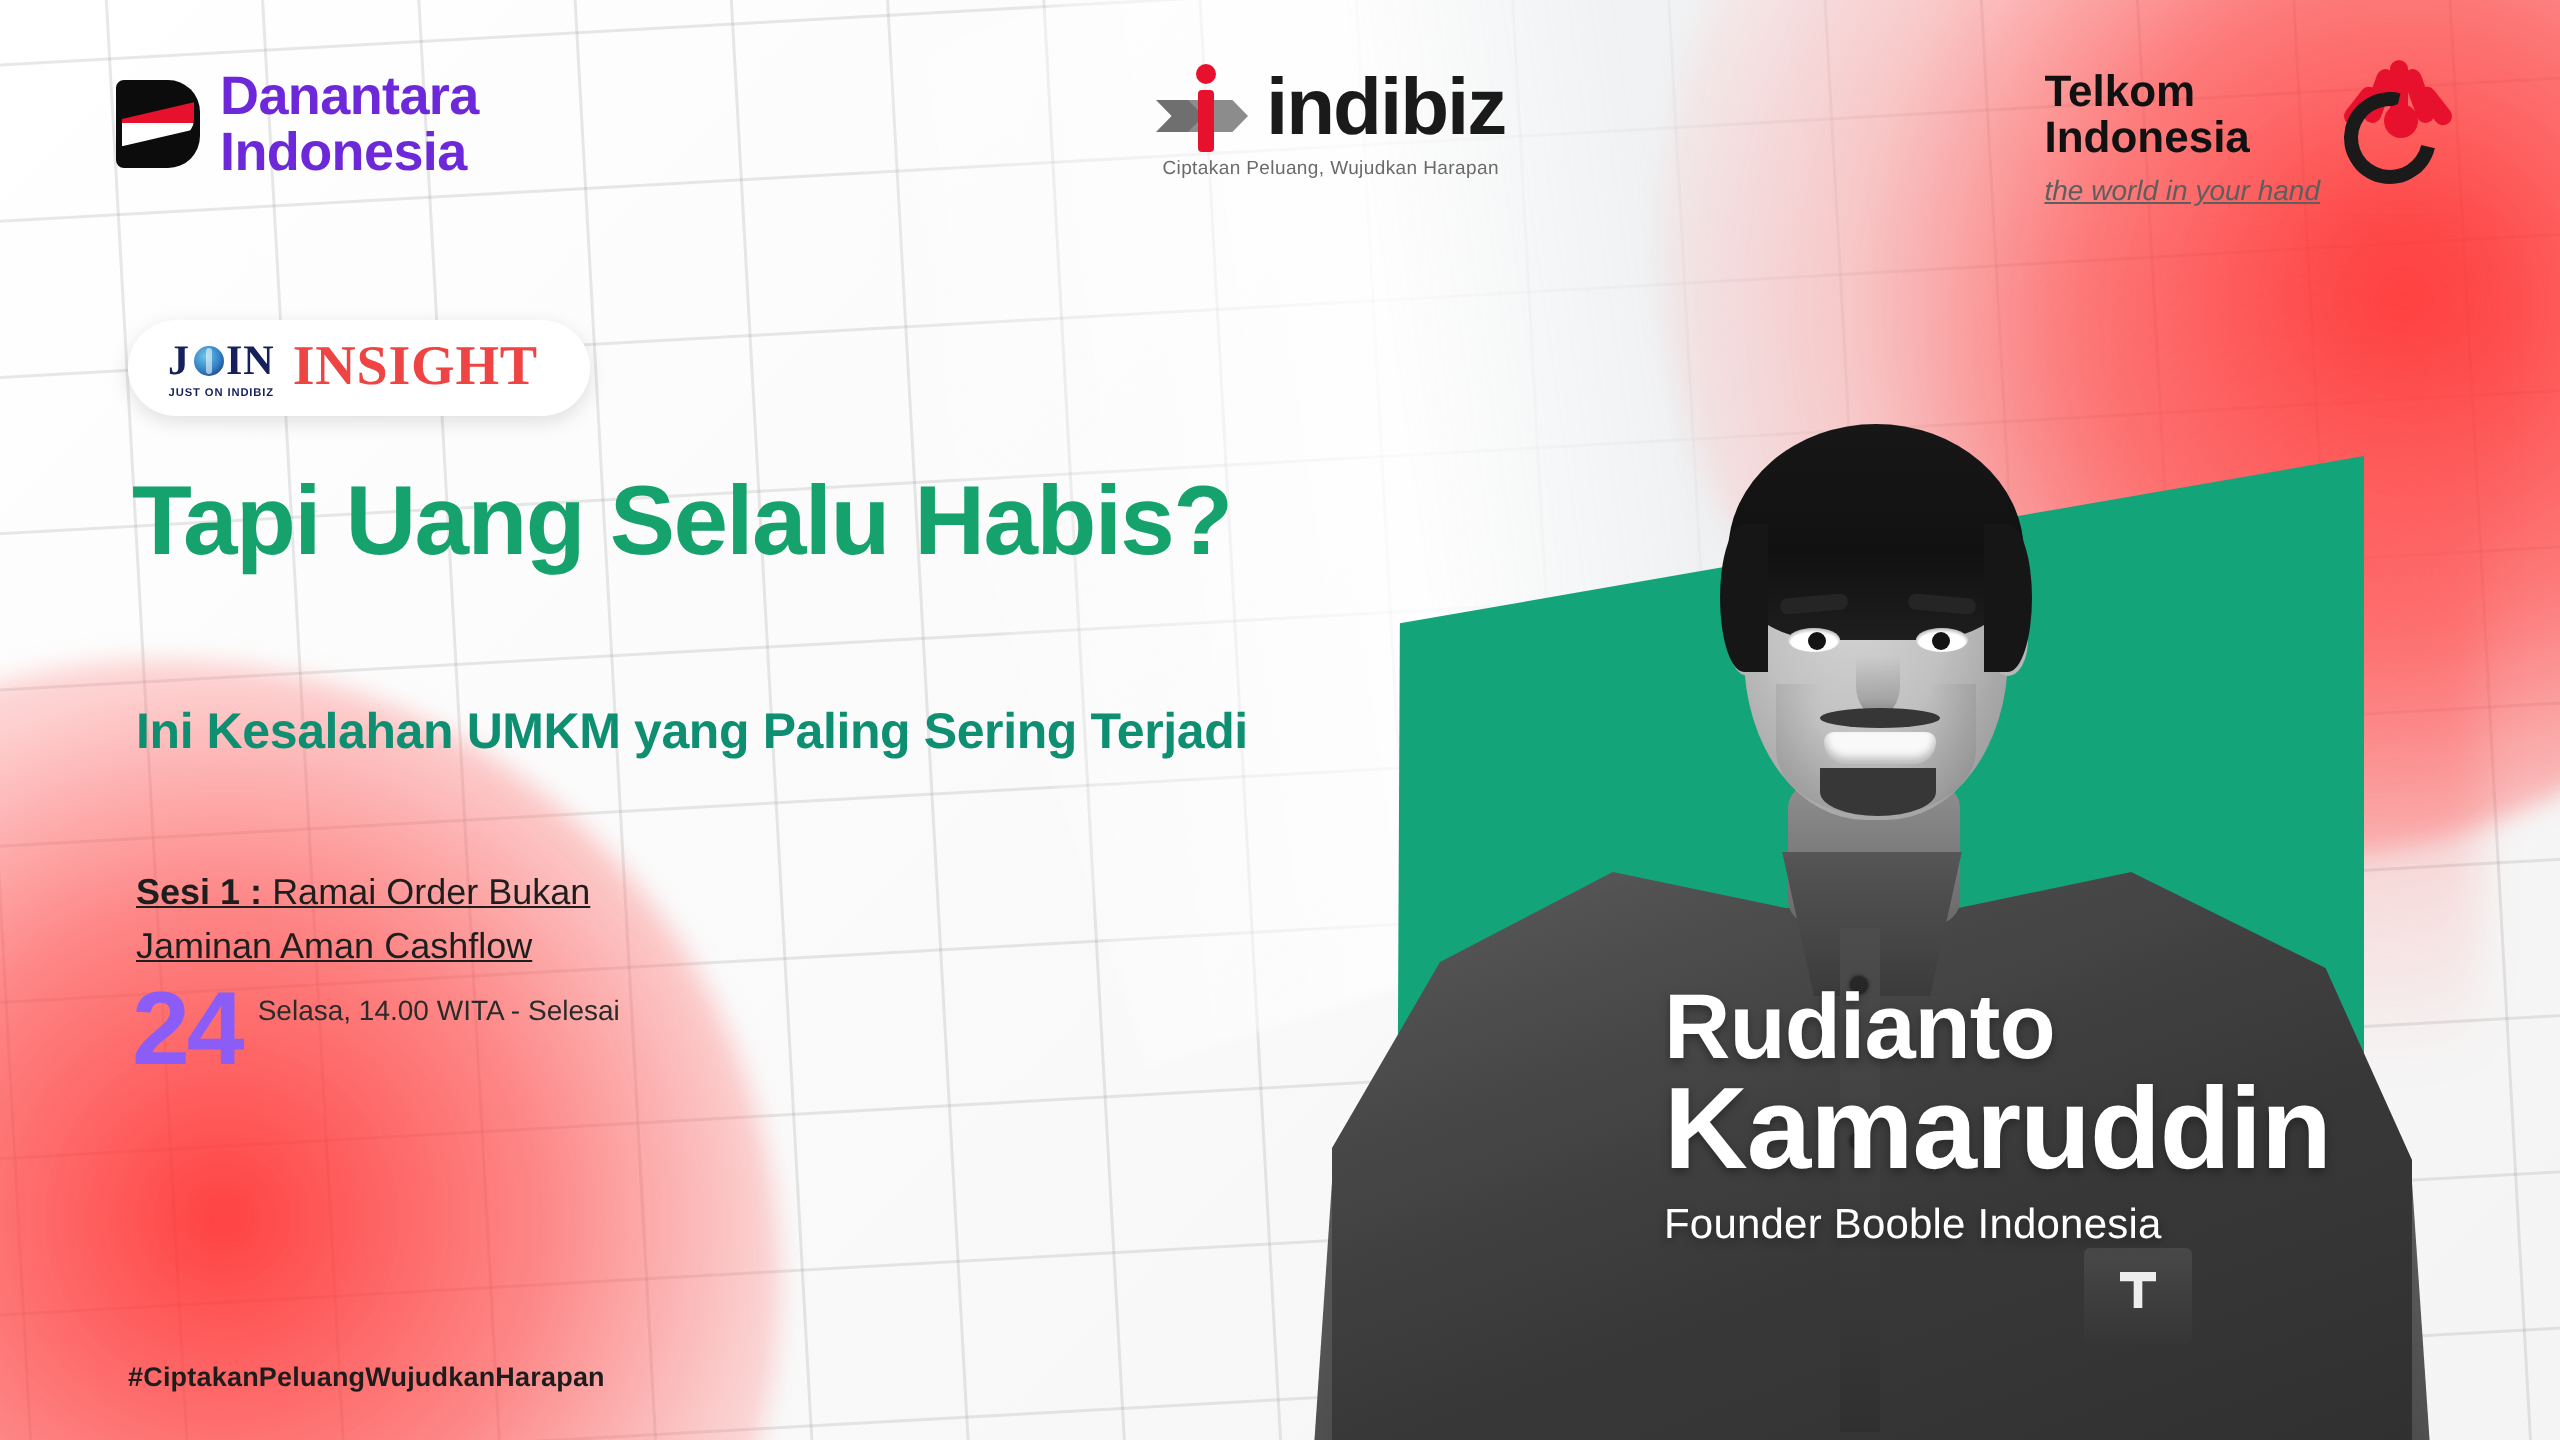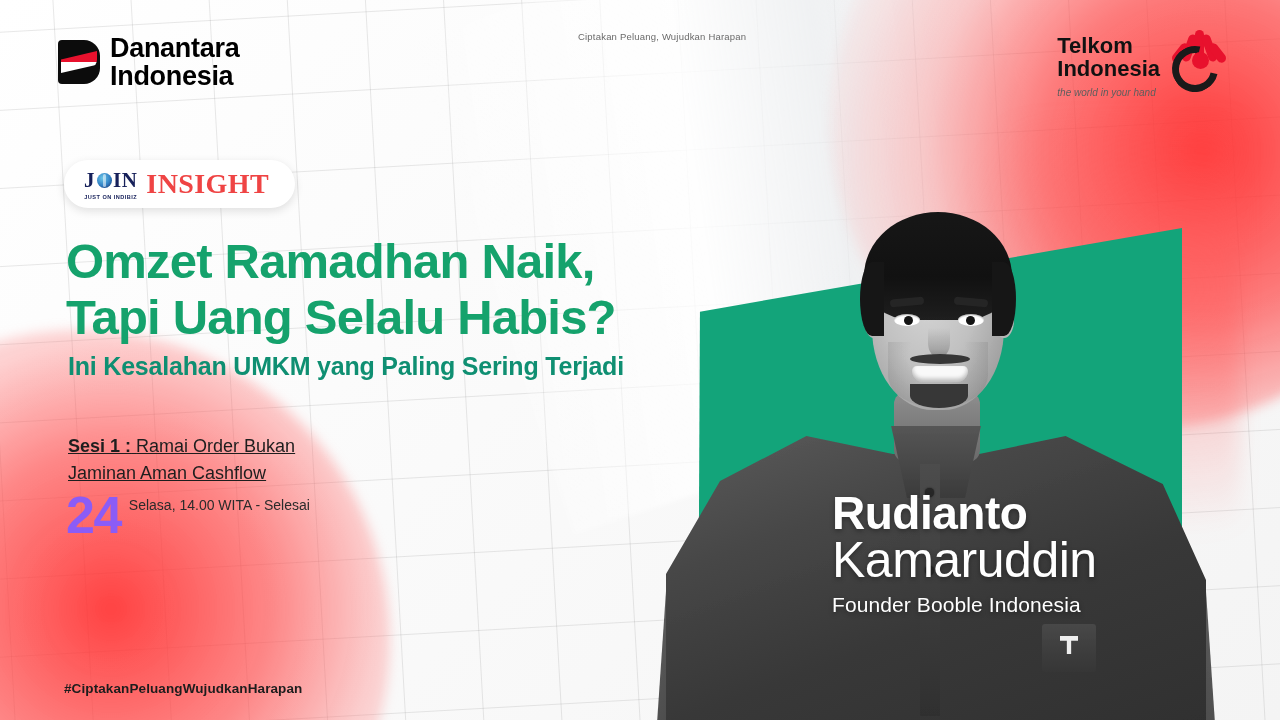--- a/index.html
+++ b/index.html
@@ -230,21 +230,21 @@
     border-radius: 4px 16px 16px 4px; position: relative; overflow: hidden;
   }
   .dan-mark:after {
     content: ""; position: absolute; left: 3px; top: 11px;
     width: 36px; height: 22px;
     background: linear-gradient(180deg, #e8112d 0%, #e8112d 48%, #ffffff 48%, #ffffff 100%);
     clip-path: polygon(0% 38%, 100% 0%, 100% 62%, 0% 100%);
     border-radius: 0 0 60% 0;
   }
   .dan-txt {
-    font-size: 27px; font-weight: bold; color: #000000; line-height: 1.04;
+    font-size: 27px; font-weight: bold; color: #6d28d9; line-height: 1.04;
     letter-spacing: -0.3px;
   }
 
   .logo-indibiz {
     position: absolute; left: 578px; top: 30px; text-align: center;
   }
   .ind-row { display: flex; align-items: center; gap: 9px; }
   .ind-mark { position: relative; width: 46px; height: 48px; }
   .ind-arrow-a, .ind-arrow-b {
     position: absolute; background: #6f6f6f;
@@ -276,21 +276,21 @@
 
   .logo-telkom {
     position: absolute; right: 58px; top: 30px;
     display: flex; align-items: flex-start; gap: 8px;
   }
   .tel-txtbox { text-align: left; padding-top: 4px; }
   .tel-txt {
     font-size: 22px; font-weight: bold; color: #111; line-height: 1.05;
   }
   .tel-tag {
-    font-size: 10px; color: #5e5e5e; font-style: italic; margin-top: 7px;
+    font-size: 14px; color: #5e5e5e; font-style: italic; margin-top: 7px; text-decoration: underline;
   }
   .tel-mark { position: relative; width: 54px; height: 50px; }
   .tel-hand { position: absolute; left: 6px; top: 0; width: 48px; height: 36px; }
   .tel-fing {
     position: absolute; background: #e8112d; border-radius: 5px;
   }
   .tel-ring {
     position: absolute; left: 4px; top: 16px; width: 32px; height: 32px;
     border: 7px solid #1a1a1a; border-radius: 50%;
     border-right-color: transparent;
@@ -372,21 +372,21 @@
   
   .speaker {
     position: absolute; left: 832px; top: 490px; width: 420px;
     color: #ffffff; text-align: left;
   }
   .sp-first {
     font-size: 46px; font-weight: bold; line-height: 1.0; letter-spacing: -0.5px;
     text-shadow: 0 2px 5px rgba(0,0,0,.35);
   }
   .sp-last {
-    font-size: 50px; font-weight: normal; line-height: 1.06; letter-spacing: -0.5px;
+    font-size: 58px; font-weight: bold; line-height: 1.06; letter-spacing: -0.5px;
     margin-top: -2px; text-shadow: 0 2px 5px rgba(0,0,0,.35);
   }
   .sp-role {
     font-size: 21px; font-weight: normal; margin-top: 6px; letter-spacing: .1px;
     text-shadow: 0 2px 5px rgba(0,0,0,.35);
   }
 
   
   .hash-left {
     position: absolute; left: 64px; bottom: 24px;
@@ -443,20 +443,29 @@
 
   <div class="logo-danantara">
     <div class="dan-mark"></div>
     <div class="dan-txt">
       <div>Danantara</div>
       <div>Indonesia</div>
     </div>
   </div>
 
   <div class="logo-indibiz">
+    <div class="ind-row">
+      <div class="ind-mark">
+        <div class="ind-arrow-a"></div>
+        <div class="ind-arrow-b"></div>
+        <div class="ind-i-dot"></div>
+        <div class="ind-i-stem"></div>
+      </div>
+      <div class="ind-word">indibiz</div>
+    </div>
     <div class="ind-tag">Ciptakan Peluang, Wujudkan Harapan</div>
   </div>
 
   <div class="logo-telkom">
     <div class="tel-txtbox">
       <div class="tel-txt">
         <div>Telkom</div>
         <div>Indonesia</div>
       </div>
       <div class="tel-tag">the world in your hand</div>
@@ -480,21 +489,20 @@
         <span>J</span>
         <span class="badge-globe"></span>
         <span>IN</span>
       </div>
       <div class="badge-sub">JUST ON INDIBIZ</div>
     </div>
     <div class="badge-insight">INSIGHT</div>
   </div>
 
   <div class="headline">
-    <div>Omzet Ramadhan Naik,</div>
     <div>Tapi Uang Selalu Habis?</div>
   </div>
   <div class="subhead">Ini Kesalahan UMKM yang Paling Sering Terjadi</div>
 
   <div class="session">
     <div>
       <b>Sesi 1 :</b>
       <span>Ramai Order Bukan</span>
     </div>
     <div>Jaminan Aman Cashflow</div>

